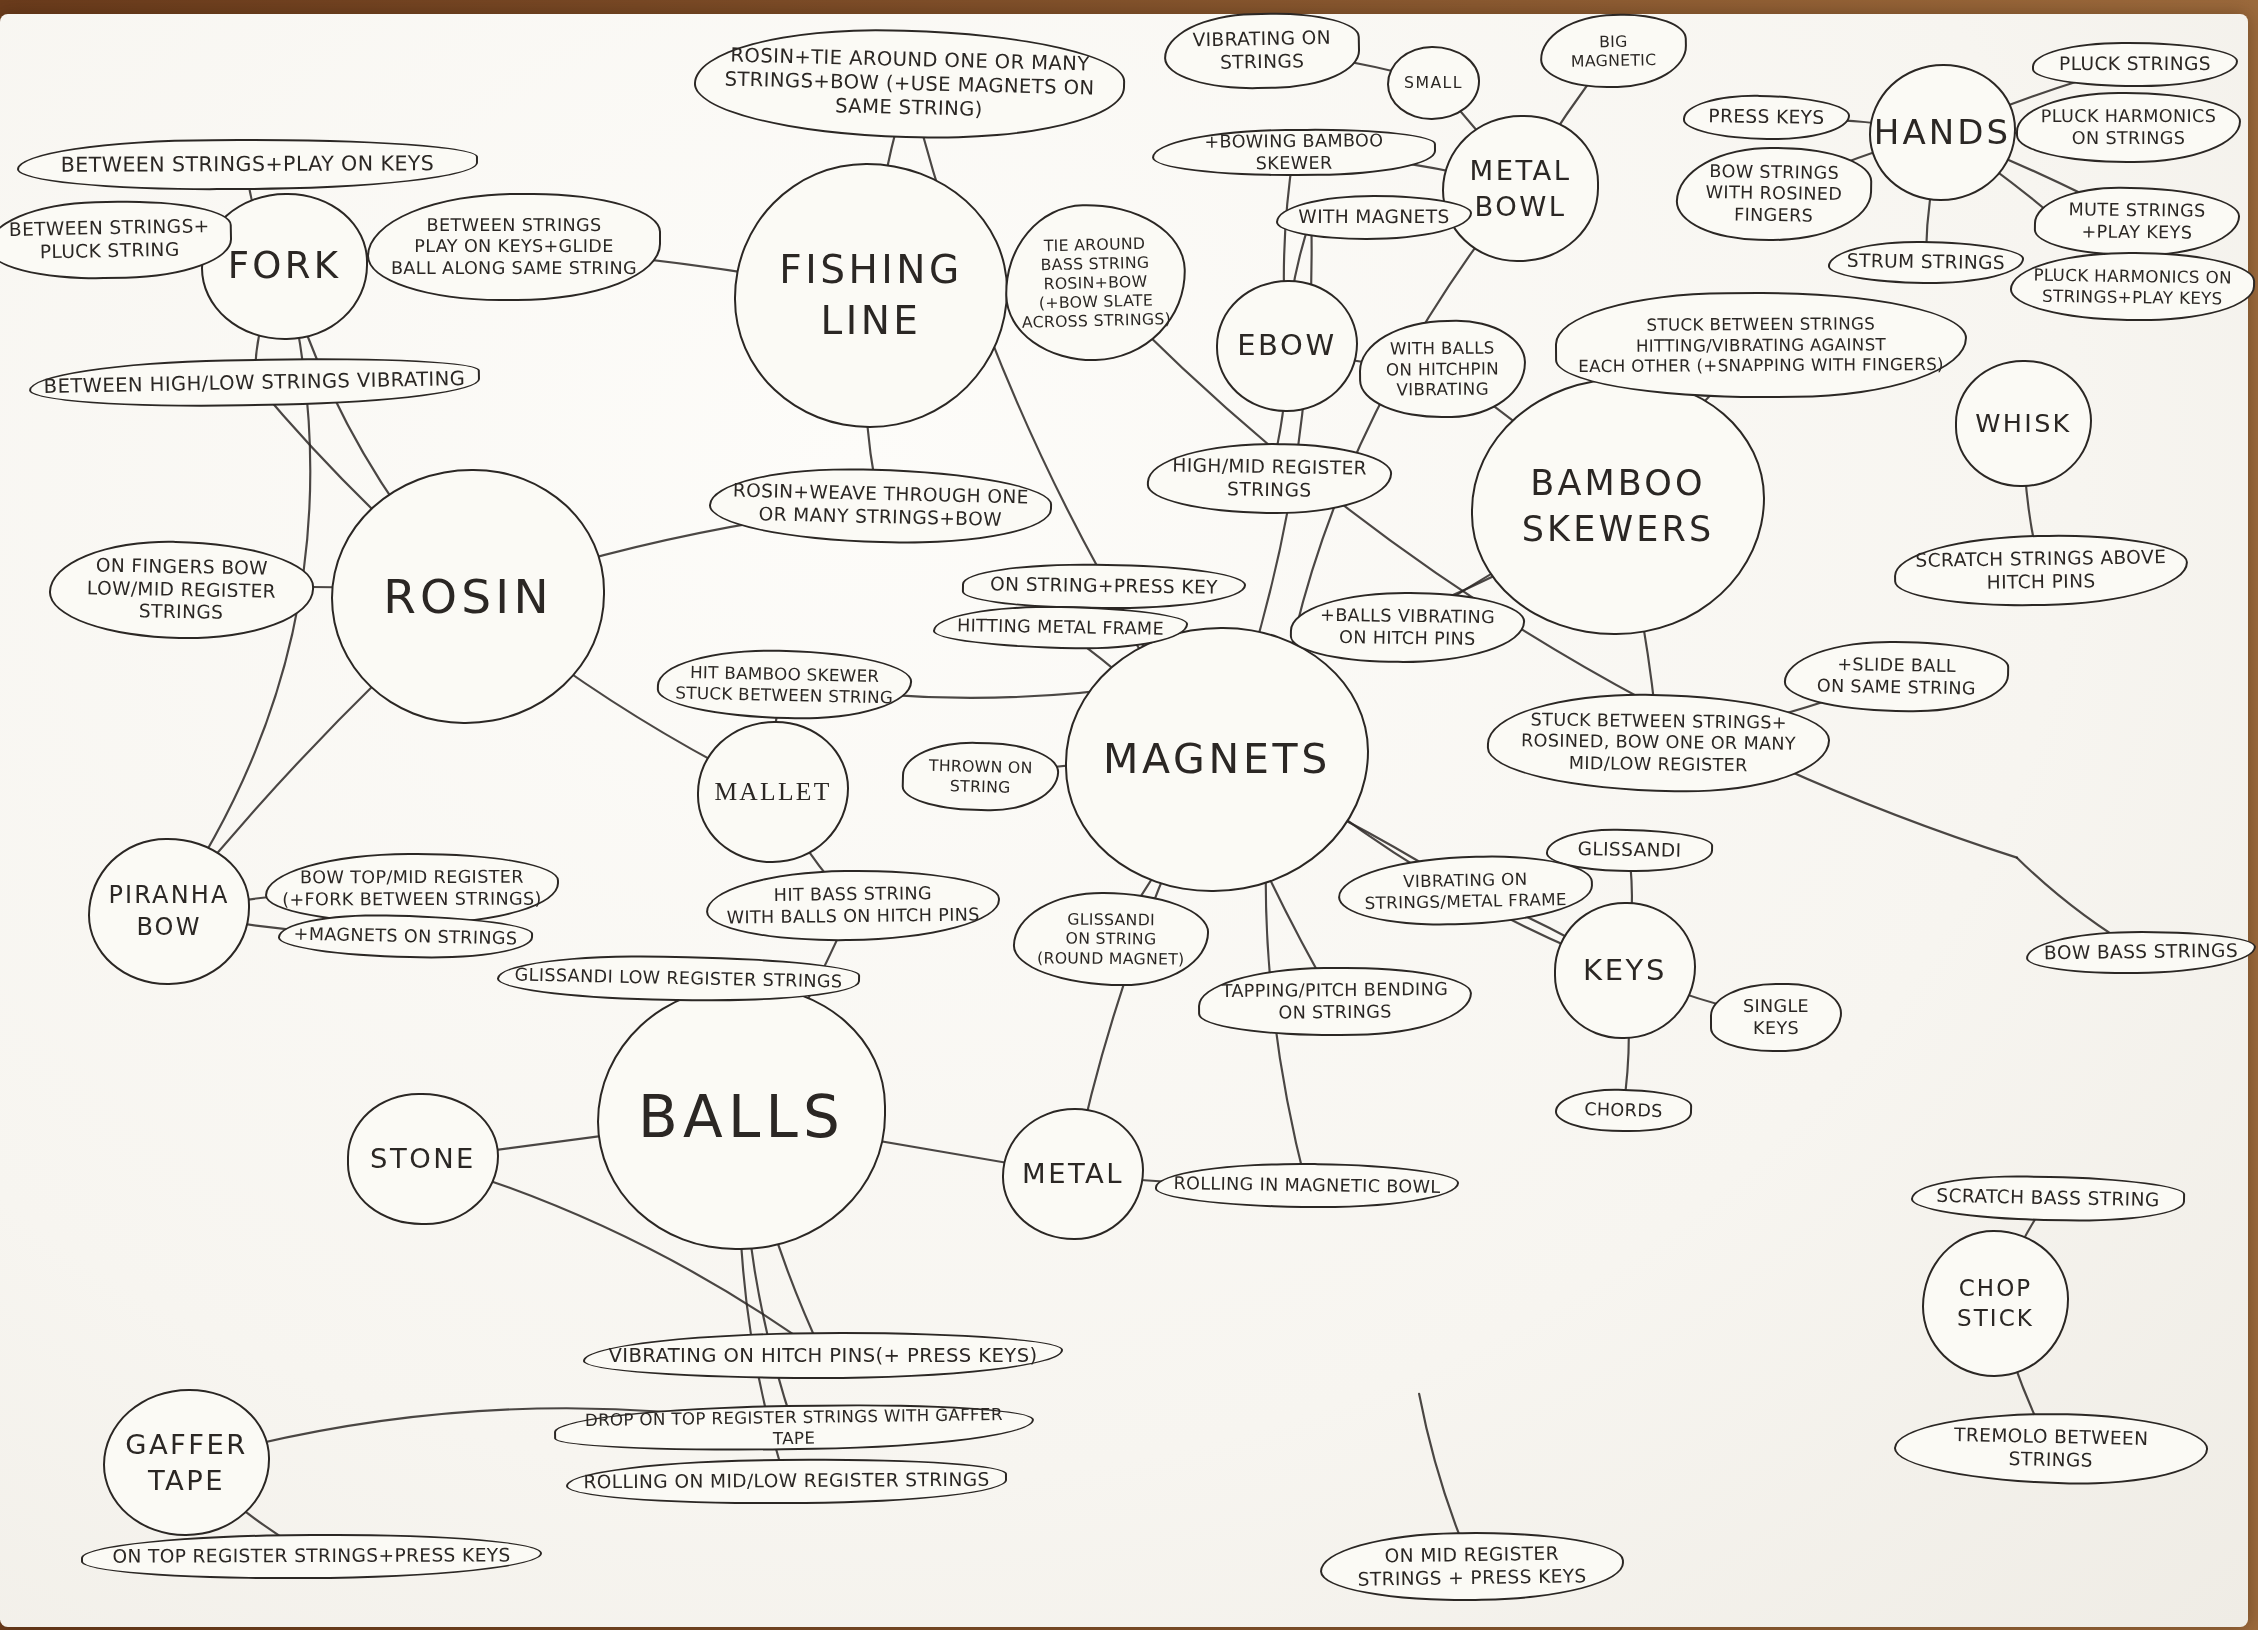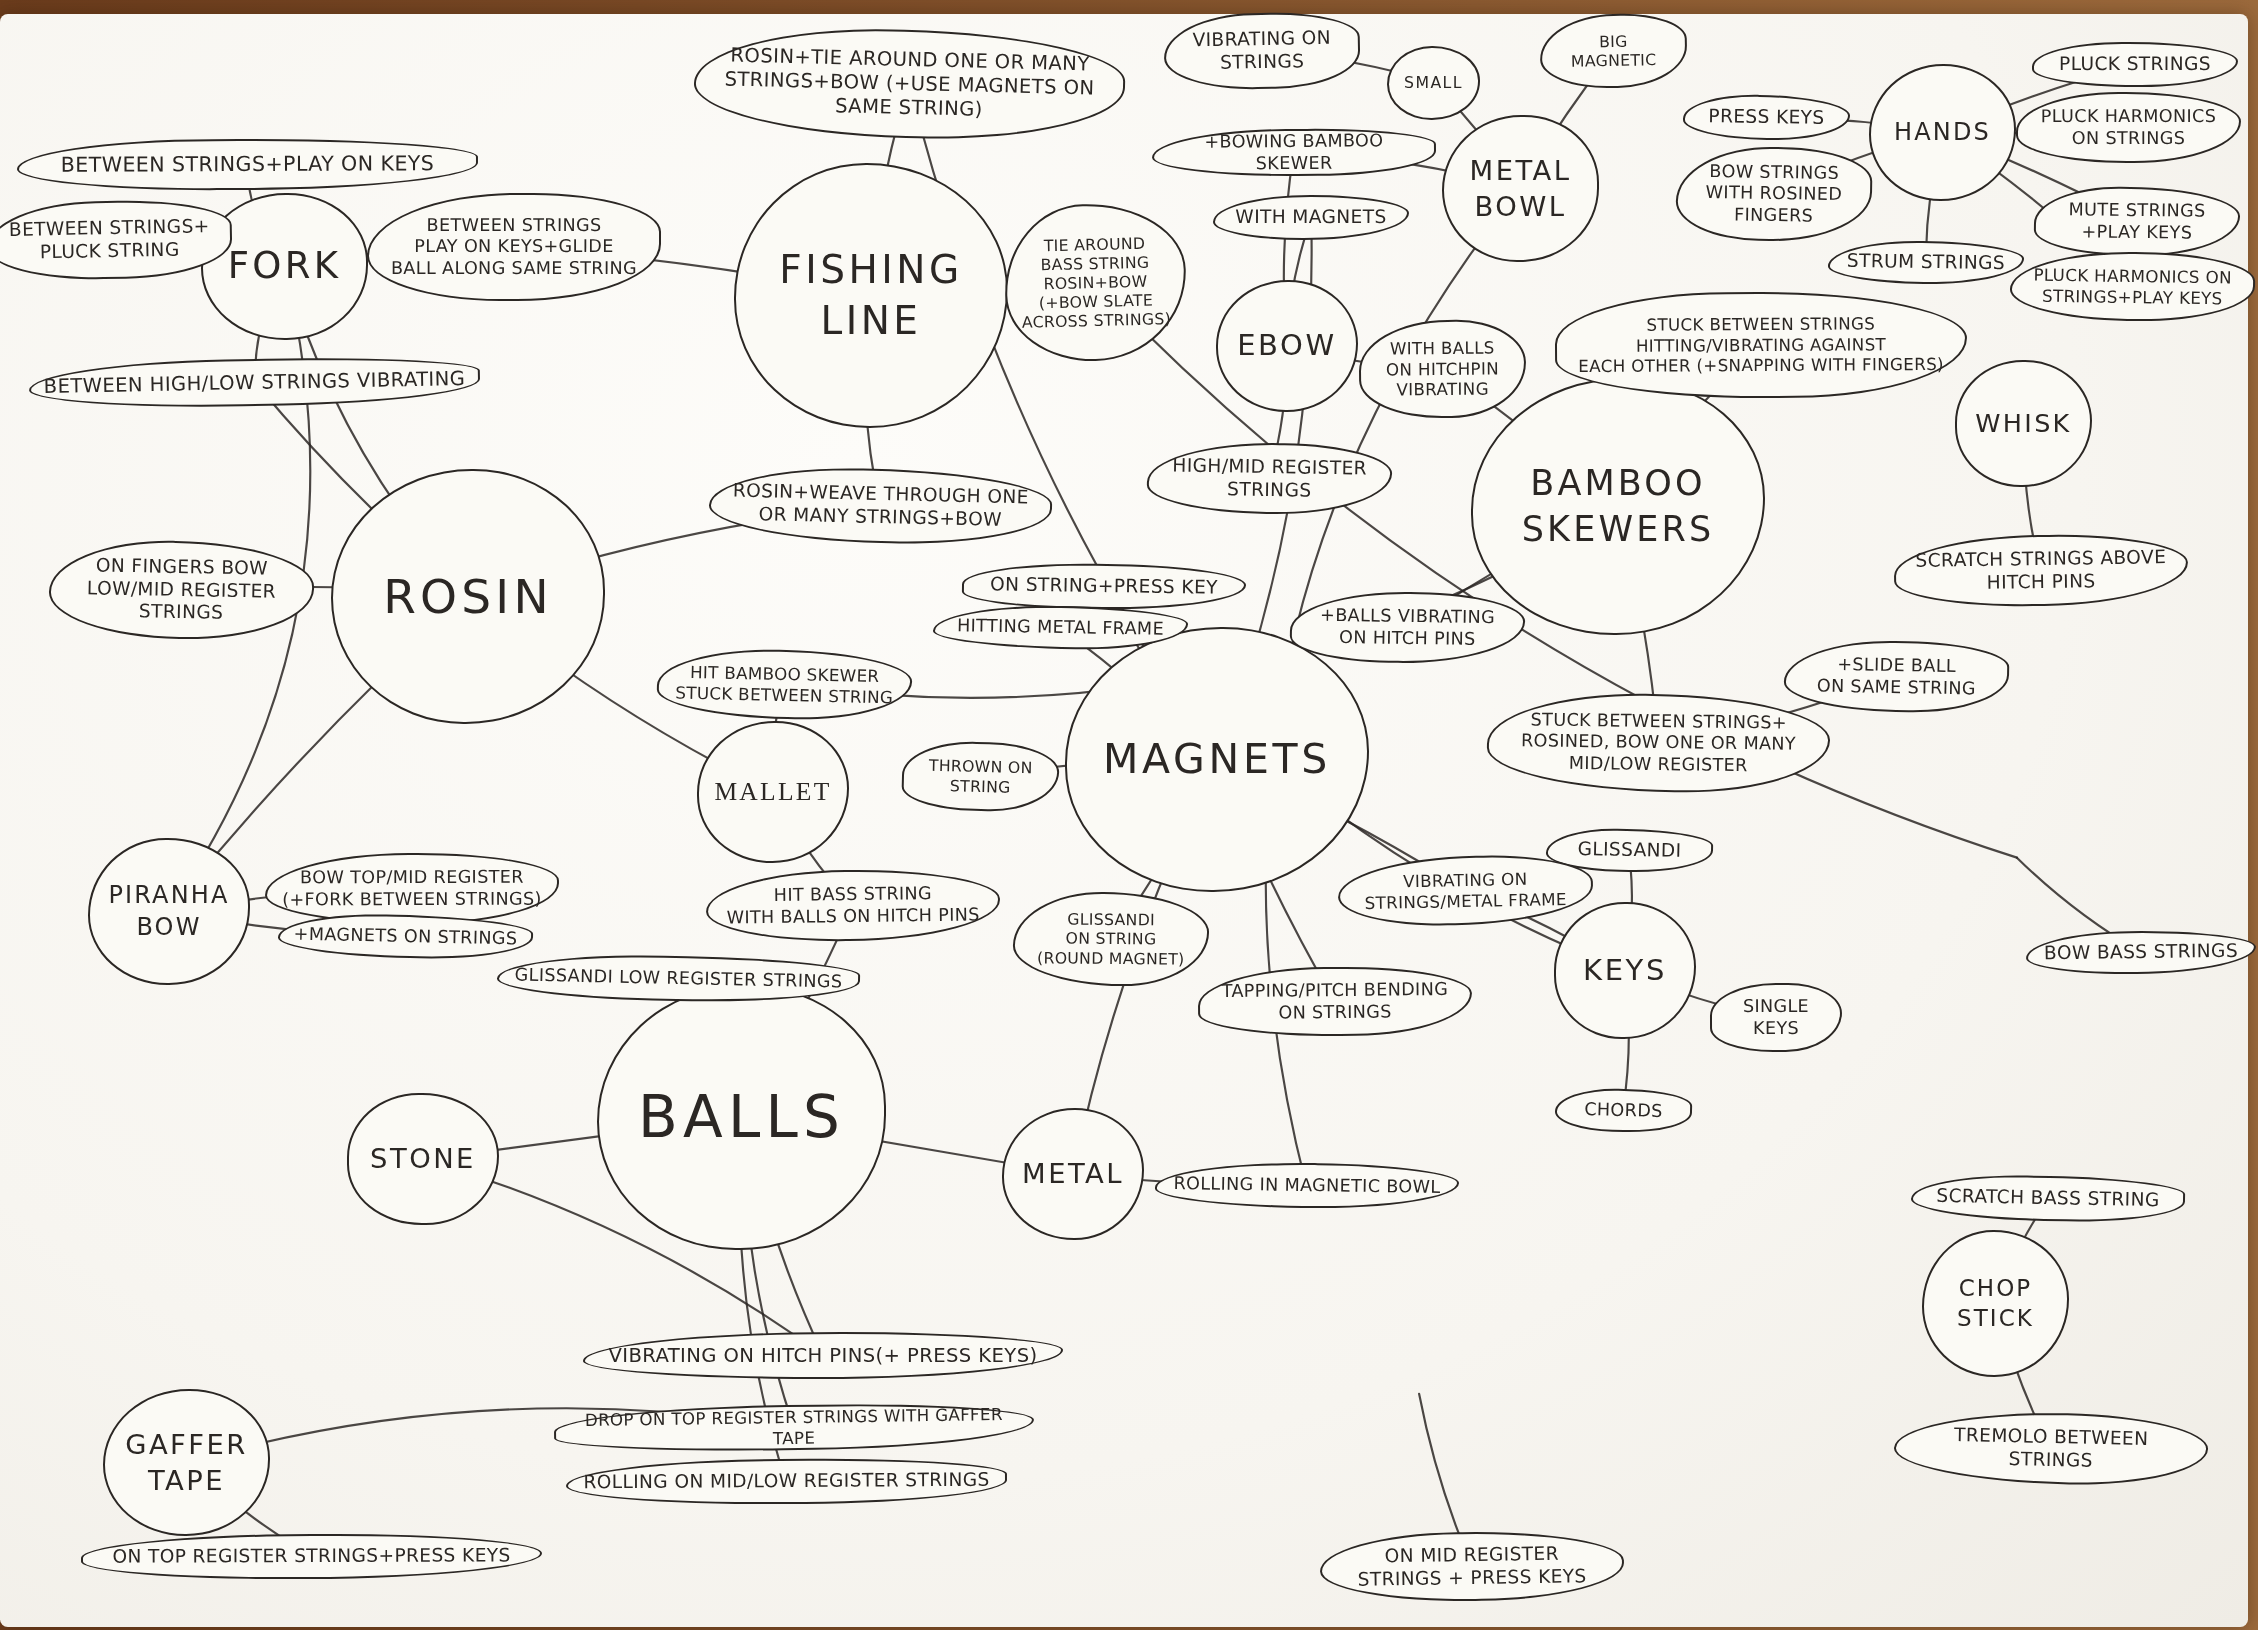--- a/index.html
+++ b/index.html
@@ -115,21 +115,21 @@
         <span class="label">FORK</span>
       </div>
       <div class="node hub" style="left: 734px; top: 163px; width: 274px; height: 265px; font-size: 39px; border-radius: 48.3333% 51.6667% 50.5% 49.5% / 51% 48% 52.25% 48.75%;">
         <span class="label">FISHING
 LINE</span>
       </div>
       <div class="node hub" style="left: 1442px; top: 115px; width: 157px; height: 147px; font-size: 27.4px; border-radius: 51.3333% 48.6667% 51.25% 48.75% / 52.25% 46.75% 51.25% 49.75%;">
         <span class="label">METAL
 BOWL</span>
       </div>
-      <div class="node hub" style="left: 1869px; top: 64px; width: 147px; height: 137px; font-size: 24px; border-radius: 50.6667% 49.3333% 51.25% 48.75% / 51.5% 47.5% 52.25% 48.75%;">
+      <div class="node hub" style="left: 1869px; top: 64px; width: 147px; height: 137px; font-size: 34px; border-radius: 50.6667% 49.3333% 51.25% 48.75% / 51.5% 47.5% 52.25% 48.75%;">
         <span class="label">HANDS</span>
       </div>
       <div class="node hub" style="left: 1216px; top: 280px; width: 142px; height: 132px; font-size: 29px; border-radius: 51% 49% 50.5% 49.5% / 50.25% 48.75% 52% 49%;">
         <span class="label">EBOW</span>
       </div>
       <div class="node hub" style="left: 1955px; top: 360px; width: 137px; height: 127px; font-size: 25.5px; border-radius: 50.3333% 49.6667% 51.5% 48.5% / 50.25% 48.75% 53% 48%;">
         <span class="label">WHISK</span>
       </div>
       <div class="node hub" style="left: 1471px; top: 378px; width: 294px; height: 257px; font-size: 35px; border-radius: 52% 48% 51% 49% / 52% 47% 53.75% 47.25%;">
         <span class="label">BAMBOO
@@ -192,21 +192,21 @@
 STRINGS+BOW (+USE MAGNETS ON
 SAME STRING)</span>
       </div>
       <div class="node bubble" style="left: 1164px; top: 12.7px; width: 196px; height: 76px; font-size: 18.6px; border-radius: 50% 50% 48% 52% / 63% 37% 53% 47%; transform: rotate(-1.09deg);">
         <span class="label">VIBRATING ON
 STRINGS</span>
       </div>
       <div class="node bubble" style="left: 1152px; top: 129px; width: 284px; height: 47px; font-size: 17.6px; border-radius: 51% 49% 45% 55% / 63% 37% 55% 45%; transform: rotate(-0.45deg);">
         <span class="label">+BOWING BAMBOO SKEWER</span>
       </div>
-      <div class="node bubble" style="left: 1213px; top: 195px; width: 196px; height: 45px; font-size: 18.6px; border-radius: 50% 50% 54% 46% / 60% 40%; transform: rotate(0.06deg); align-items: center;">
+      <div class="node bubble" style="left: 1276px; top: 195px; width: 196px; height: 45px; font-size: 18.6px; border-radius: 50% 50% 54% 46% / 60% 40%; transform: rotate(0.06deg); align-items: center;">
         <span class="label">WITH MAGNETS</span>
       </div>
       <div class="node bubble" style="left: 1683px; top: 95px; width: 167px; height: 45px; font-size: 18.6px; border-radius: 45% 55% 49% 51% / 56% 44% 57% 43%; transform: rotate(0.81deg);">
         <span class="label">PRESS KEYS</span>
       </div>
       <div class="node bubble" style="left: 2032px; top: 42px; width: 206px; height: 45px; font-size: 18.6px; border-radius: 45% 55% 48% 52% / 56% 44% 59% 41%; transform: rotate(-0.03deg);">
         <span class="label">PLUCK STRINGS</span>
       </div>
       <div class="node bubble" style="left: 2016px; top: 92px; width: 225px; height: 71px; font-size: 17.6px; border-radius: 47% 53% 49% 51% / 57% 43% 60% 40%; transform: rotate(-0.09deg);">
         <span class="label">PLUCK HARMONICS

